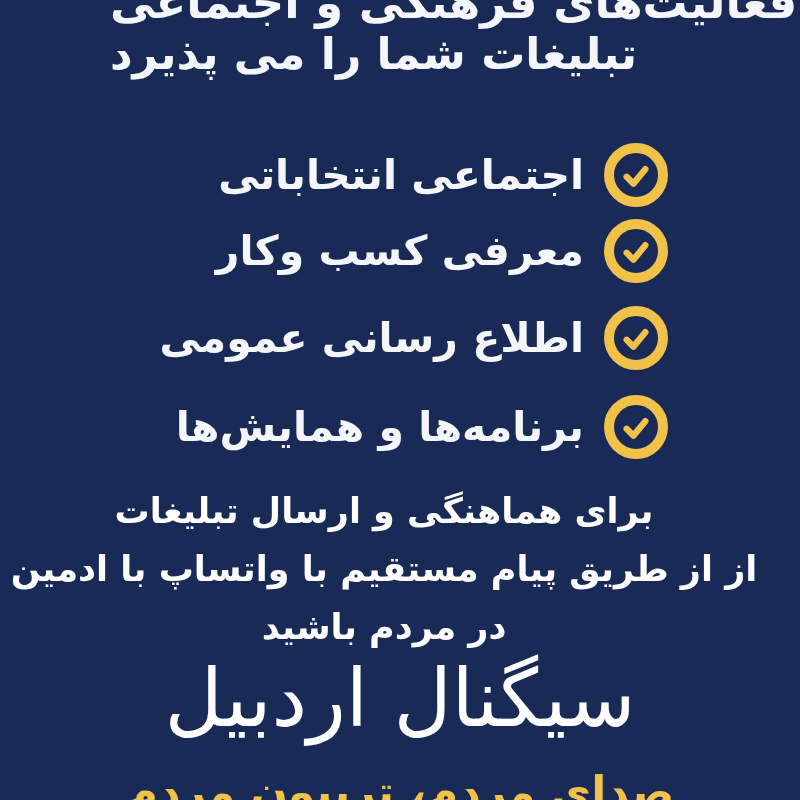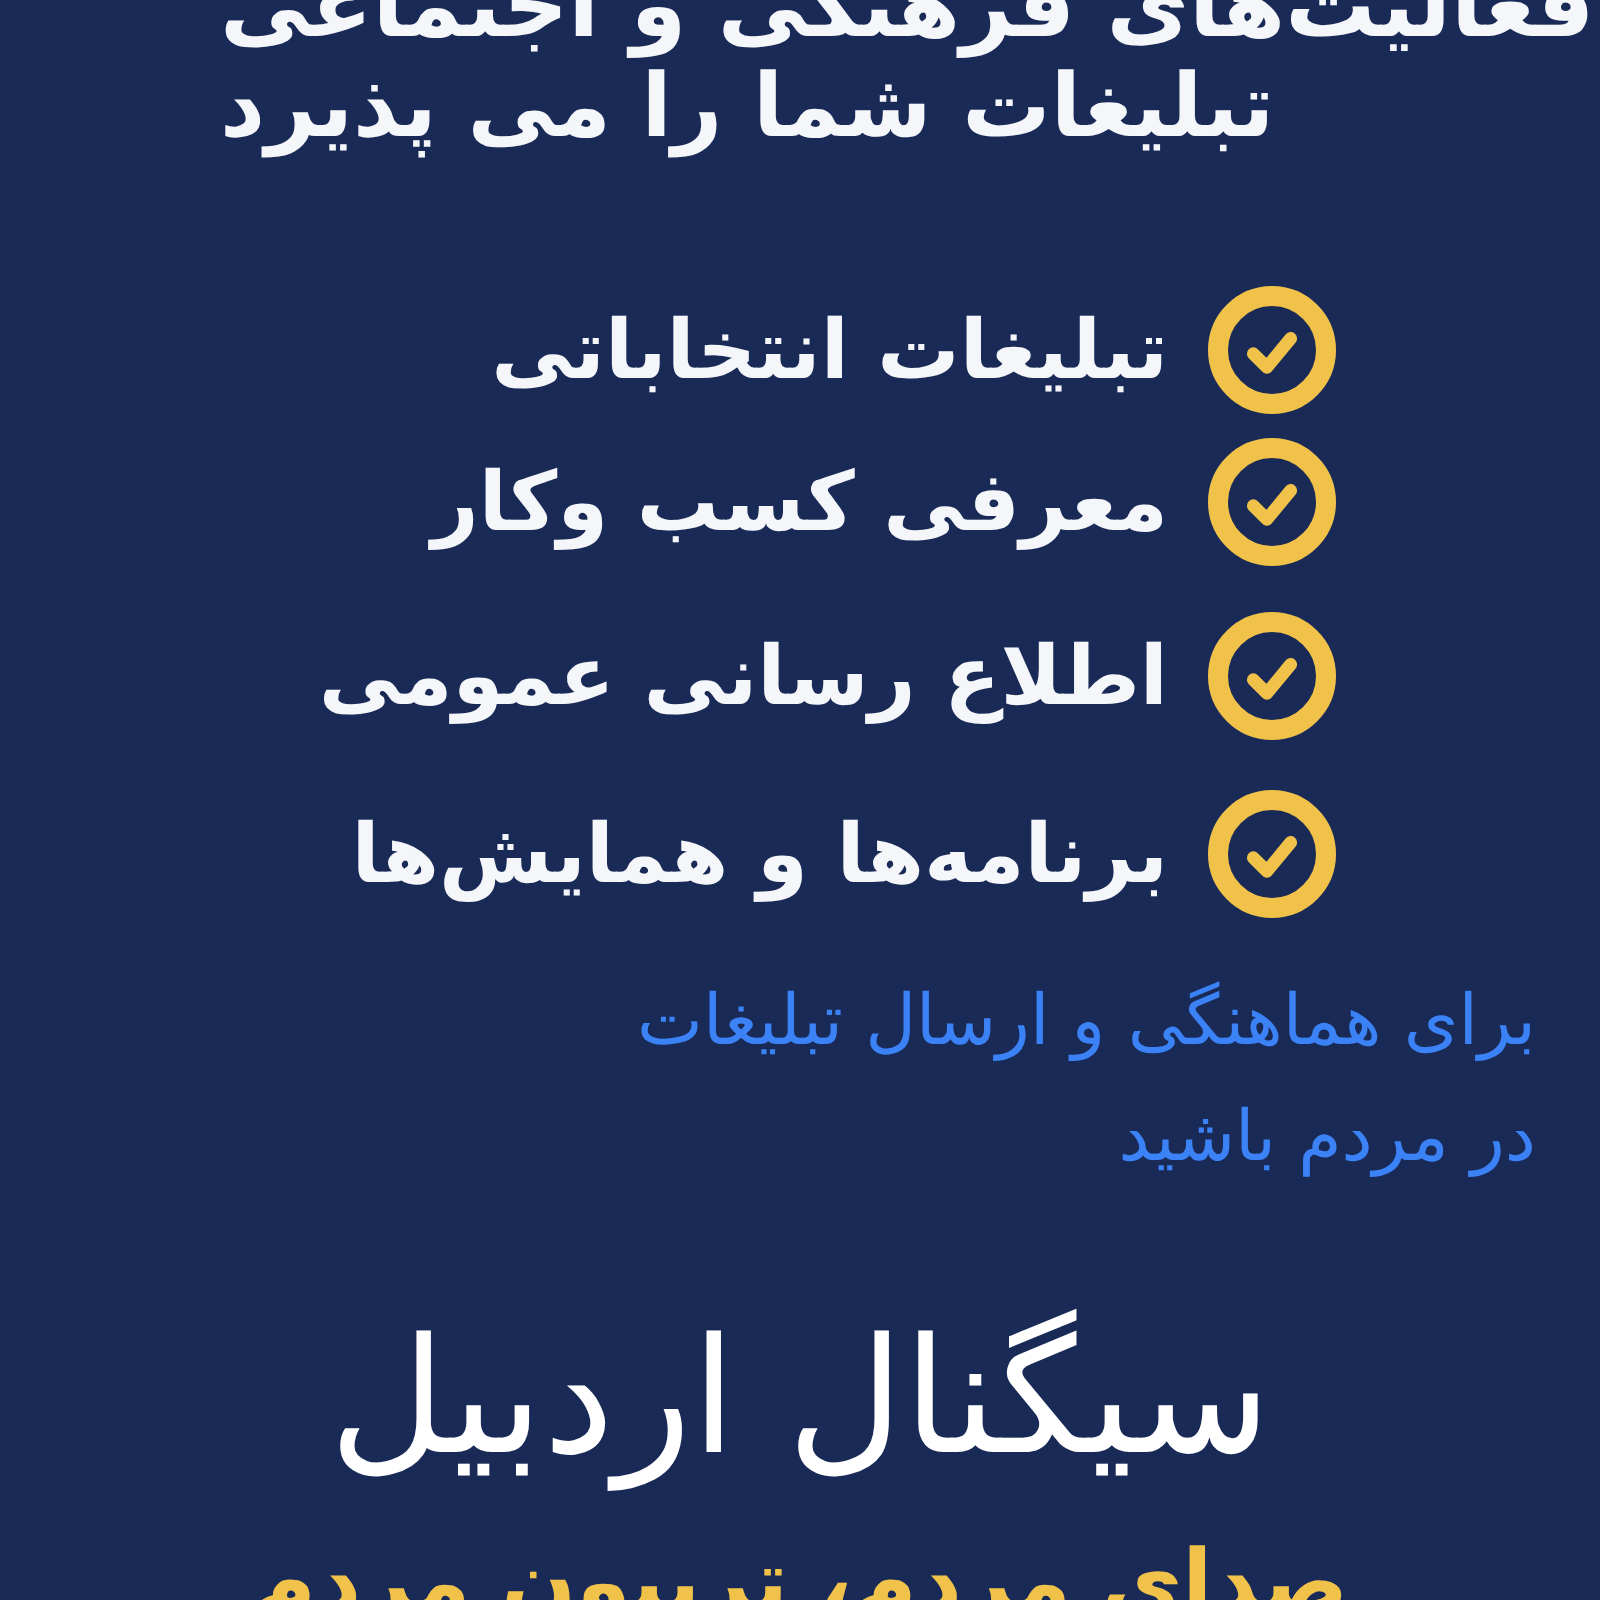--- a/index.html
+++ b/index.html
@@ -72,25 +72,25 @@
     white-space: nowrap;
     color: #f5f6fa;
   }
 
   
   .contact {
     position: absolute;
     top: 482px;
     left: 0;
     width: 768px;
-    text-align: right;
+    text-align: center;
     font-size: 35px;
-    font-weight: normal;
+    font-weight: bold;
     line-height: 58px;
-    color: #3b82f6;
+    color: #ffffff;
   }
   .contact div { white-space: nowrap; }
 
   
   .channel-title {
     position: absolute;
     top: 652px;
     left: 0;
     width: 800px;
     text-align: center;
@@ -118,21 +118,21 @@
 
   <div class="header-line l1">فعالیت‌های فرهنگی و اجتماعی</div>
   <div class="header-line l2">تبلیغات شما را می پذیرد</div>
 
   <div class="check-row r1">
     <span class="check-badge">
       <svg width="34" height="34" viewBox="0 0 40 40" aria-hidden="true">
         <path d="M9 21 L17 29 L31 12" stroke="#f0c24a" stroke-width="7.5" fill="none" stroke-linecap="round" stroke-linejoin="round"></path>
       </svg>
     </span>
-    <span class="check-label">تبلیغات انتخاباتی</span>
+    <span class="check-label">اجتماعی انتخاباتی</span>
   </div>
 
   <div class="check-row r2">
     <span class="check-badge">
       <svg width="34" height="34" viewBox="0 0 40 40" aria-hidden="true">
         <path d="M9 21 L17 29 L31 12" stroke="#f0c24a" stroke-width="7.5" fill="none" stroke-linecap="round" stroke-linejoin="round"></path>
       </svg>
     </span>
     <span class="check-label">معرفی کسب وکار</span>
   </div>
@@ -150,19 +150,20 @@
     <span class="check-badge">
       <svg width="34" height="34" viewBox="0 0 40 40" aria-hidden="true">
         <path d="M9 21 L17 29 L31 12" stroke="#f0c24a" stroke-width="7.5" fill="none" stroke-linecap="round" stroke-linejoin="round"></path>
       </svg>
     </span>
     <span class="check-label">برنامه‌ها و همایش‌ها</span>
   </div>
 
   <div class="contact">
     <div>برای هماهنگی و ارسال تبلیغات</div>
+    <div>از از طریق پیام مستقیم با واتساپ با ادمین</div>
     <div>در مردم باشید</div>
   </div>
 
   <div class="channel-title">سیگنال اردبیل</div>
   <div class="channel-tagline">صدای مردم، تریبون مردم</div>
 
 </div>
 
 </body></html>

